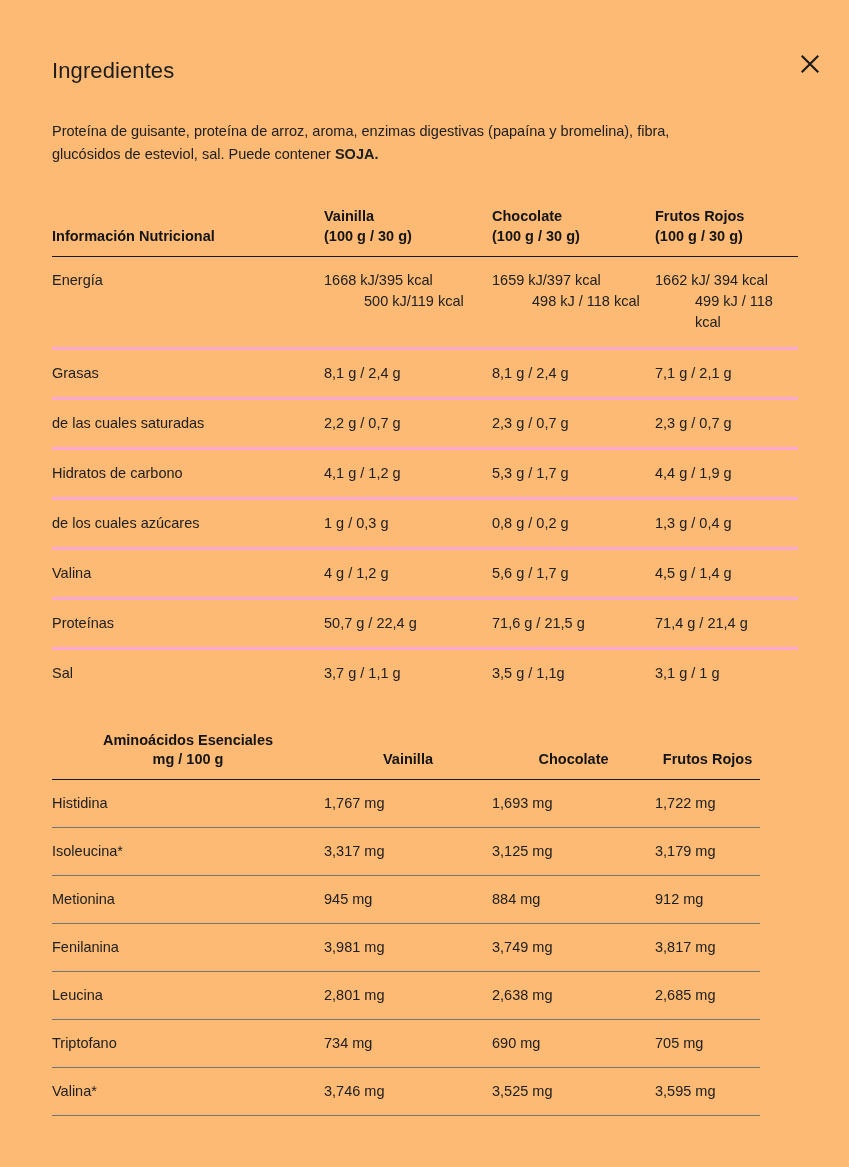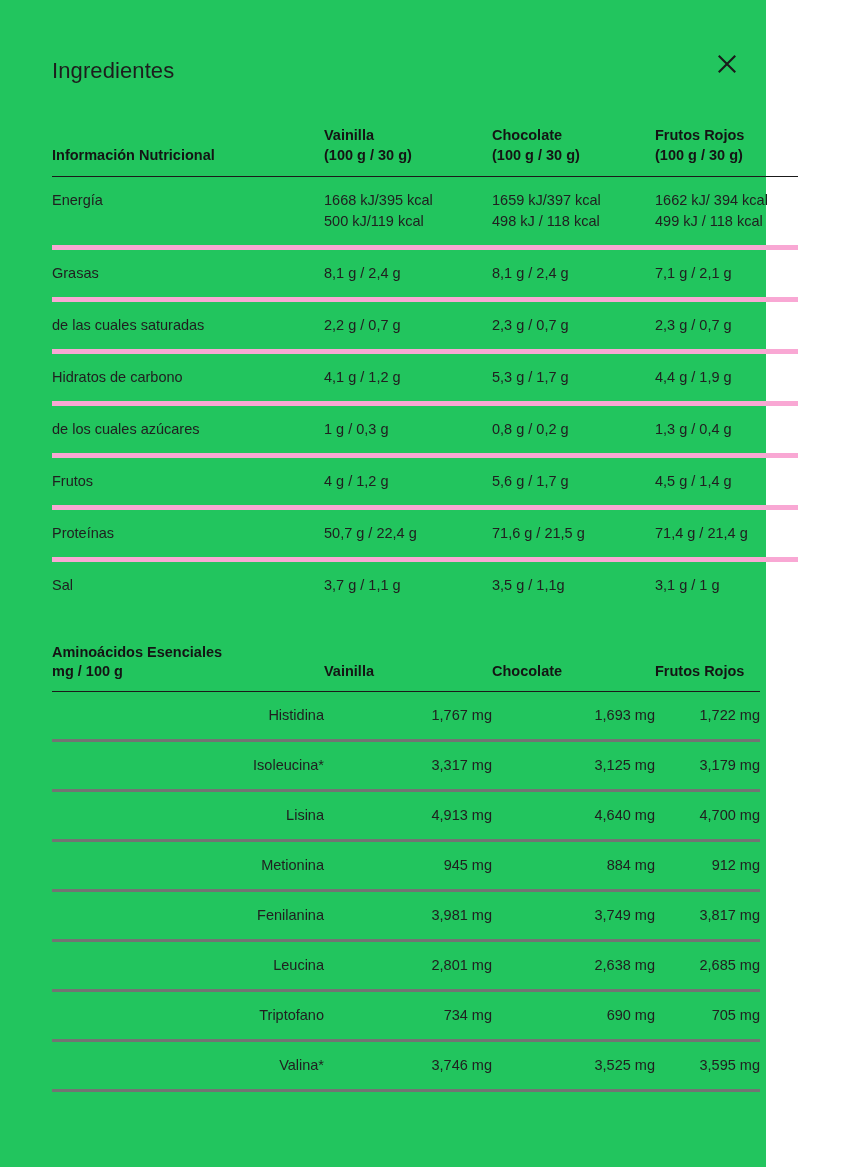--- a/index.html
+++ b/index.html
@@ -10,23 +10,23 @@
     width: 849px;
     height: 1167px;
     background: #ffffff;
     font-family: "Liberation Sans", sans-serif;
     color: #1a1a1a;
     overflow: hidden;
   }
 
   .modal {
     position: relative;
-    width: 766px;
+    width: 849px;
     height: 1167px;
-    background: #22c55e;
+    background: #fdba74;
     box-sizing: border-box;
   }
 
   .close-btn {
     position: absolute;
     top: 45px;
     right: 20px;
     width: 38px;
     height: 38px;
     display: flex;
@@ -82,79 +82,79 @@
     font-weight: 700;
     font-size: 14.5px;
     line-height: 1.35;
     vertical-align: bottom;
     padding: 0 0 10px 0;
     border-bottom: 1.6px solid #1a1a1a;
     color: #141414;
   }
   #nutrition-table tbody td {
     padding: 13px 0 13px 0;
-    border-bottom: 5px solid #f9a8d4;
+    border-bottom: 3px solid #f9a8d4;
     vertical-align: top;
     line-height: 1.45;
     color: #202020;
     font-weight: 400;
   }
   #nutrition-table tbody tr:last-child td {
     border-bottom: none;
     margin-top: 8px;
   }
   .hdr-line1 { display: block; }
   .hdr-line2 { display: block; }
   .val-line1 { display: block; }
-  .val-line2 { display: block; }
+  .val-line2 { display: block; margin-left: 40px; }
 
   
   #amino-table {
     margin-top: 34px;
     width: 708px;
   }
   #amino-table col.c0 { width: 272px; }
   #amino-table col.c1 { width: 168px; }
   #amino-table col.c2 { width: 163px; }
   #amino-table col.c3 { width: 105px; }
 
   #amino-table thead th {
-    text-align: left;
+    text-align: center;
     font-weight: 700;
     font-size: 14.5px;
     line-height: 1.35;
     vertical-align: bottom;
     padding: 0 0 9px 0;
     border-bottom: 1.6px solid #1a1a1a;
     color: #141414;
   }
   #amino-table tbody td {
     padding: 13px 0 13px 0;
-    border-bottom: 3px solid #737373;
+    border-bottom: 1px solid #737373;
     vertical-align: middle;
     line-height: 1.45;
     color: #202020;
-    text-align: right;
   }
 </style>
 </head>
 <body>
 
 <div class="modal">
 
   <button class="close-btn" aria-label="close">
     <svg width="18" height="18" viewBox="0 0 18 18" aria-hidden="true">
       <path d="M1.5 1.5 L16.5 16.5 M16.5 1.5 L1.5 16.5" stroke="#1a1a1a" stroke-width="2.1" stroke-linecap="square" fill="none"></path>
     </svg>
   </button>
 
   <div class="content">
 
     <h1 class="title">Ingredientes</h1>
 
+    <p class="ingredients"><span>Proteína de guisante, proteína de arroz, aroma, enzimas digestivas (papaína y bromelina), fibra, glucósidos de esteviol, sal.  Puede contener </span><b>SOJA.</b></p>
 
     <table class="nut" id="nutrition-table">
       <colgroup>
         <col class="c0">
           <col class="c1">
           <col class="c2">
           <col class="c3">
       </colgroup>
       <thead>
         <tr>
@@ -209,21 +209,21 @@
           <td>5,3 g / 1,7 g</td>
           <td>4,4 g / 1,9 g</td>
         </tr>
         <tr>
           <td>de los cuales azúcares</td>
           <td>1 g / 0,3 g</td>
           <td>0,8 g / 0,2 g</td>
           <td>1,3 g / 0,4 g</td>
         </tr>
         <tr>
-          <td>Frutos</td>
+          <td>Valina</td>
           <td>4 g / 1,2 g</td>
           <td>5,6 g / 1,7 g</td>
           <td>4,5 g / 1,4 g</td>
         </tr>
         <tr>
           <td>Proteínas</td>
           <td>50,7 g / 22,4 g</td>
           <td>71,6 g / 21,5 g</td>
           <td>71,4 g / 21,4 g</td>
         </tr>
@@ -267,26 +267,20 @@
           <td>1,693 mg</td>
           <td>1,722 mg</td>
         </tr>
         <tr>
           <td>Isoleucina*</td>
           <td>3,317 mg</td>
           <td>3,125 mg</td>
           <td>3,179 mg</td>
         </tr>
         <tr>
-          <td>Lisina</td>
-          <td>4,913 mg</td>
-          <td>4,640 mg</td>
-          <td>4,700 mg</td>
-        </tr>
-        <tr>
           <td>Metionina</td>
           <td>945 mg</td>
           <td>884 mg</td>
           <td>912 mg</td>
         </tr>
         <tr>
           <td>Fenilanina</td>
           <td>3,981 mg</td>
           <td>3,749 mg</td>
           <td>3,817 mg</td>

